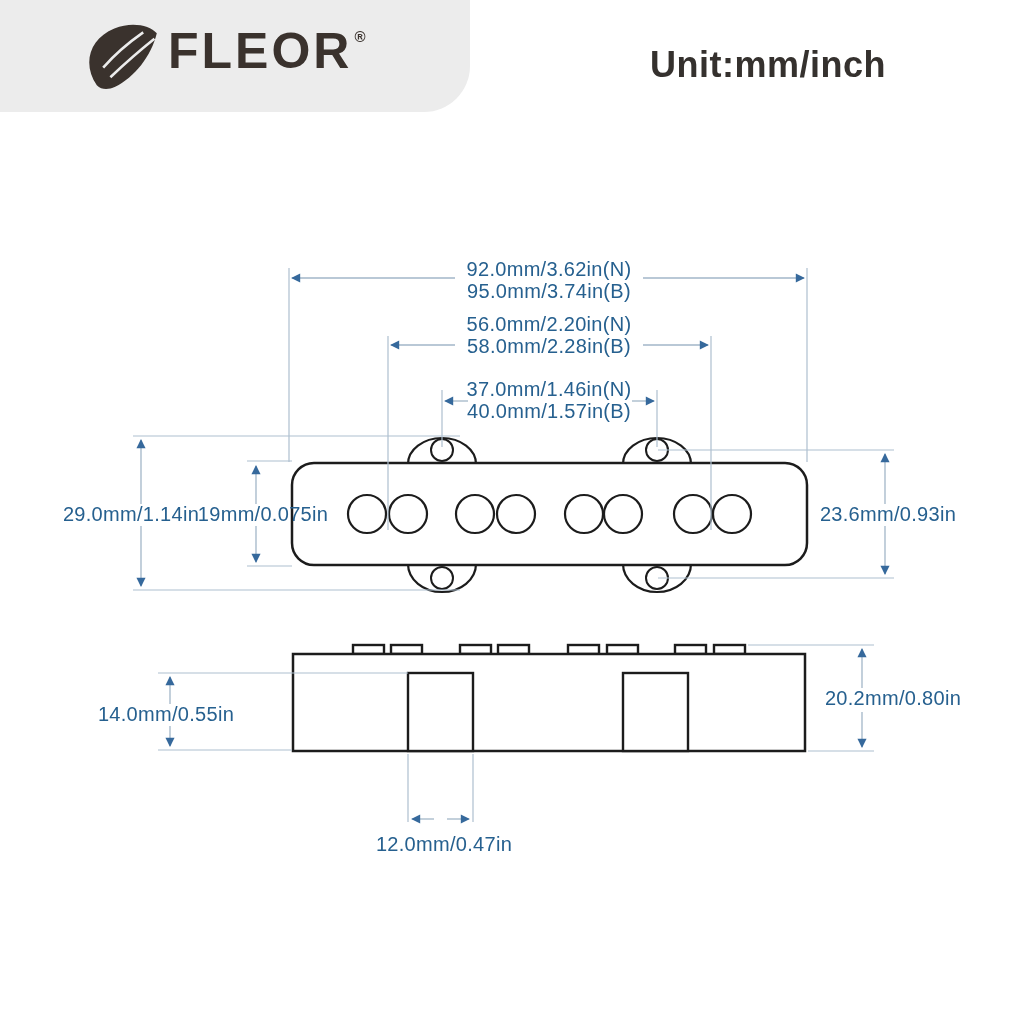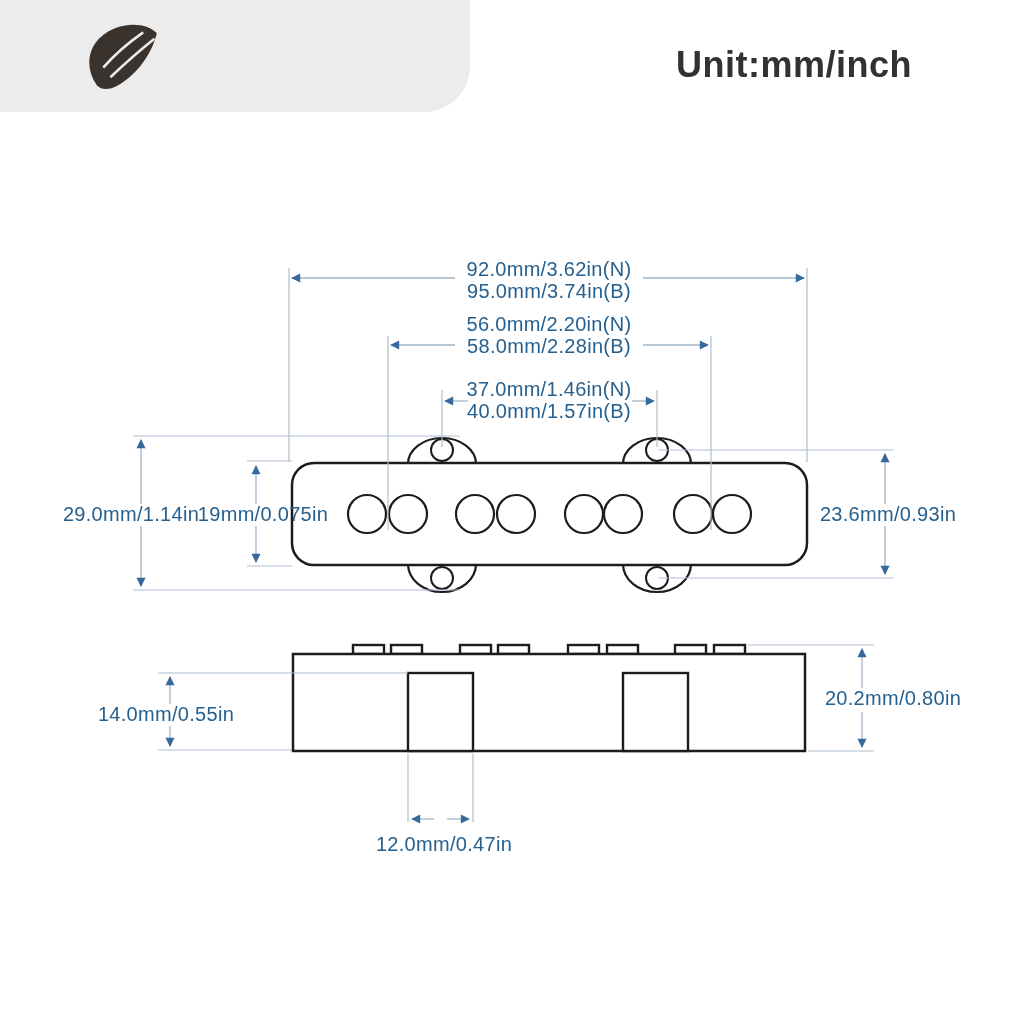--- a/index.html
+++ b/index.html
@@ -5,40 +5,41 @@
   html,body{margin:0;padding:0;background:#ffffff;}
   body{width:1024px;height:1024px;position:relative;overflow:hidden;
        font-family:"Liberation Sans","DejaVu Sans",sans-serif;}
   .logo-panel{position:absolute;left:0;top:0;width:470px;height:112px;
        background:#ececec;border-radius:0 0 46px 0;}
   .leaf-wrap{position:absolute;left:84px;top:18px;width:80px;height:76px;}
   .brand{position:absolute;left:168px;top:22px;font-size:50px;font-weight:bold;
        letter-spacing:3px;color:#3a322d;}
   .brand .reg{font-size:15px;font-weight:bold;vertical-align:super;
        letter-spacing:0;position:relative;top:-8px;left:2px;}
-  .unit{position:absolute;left:676px;top:44px;font-size:36px;font-weight:bold;
+  .unit{position:absolute;left:650px;top:44px;font-size:36px;font-weight:bold;
        color:#35312e;letter-spacing:0.5px;white-space:nowrap;}
   svg.diagram{position:absolute;left:0;top:0;}
   .blk{fill:#ffffff;stroke:#1c1c1c;}
   .dimline{stroke:#a2b6c8;stroke-width:1.3;fill:none;}
   .extline{stroke:#aebfcf;stroke-width:1.2;fill:none;}
   .dim-text{fill:#26608f;font-size:20px;letter-spacing:0.3px;
        font-family:"Liberation Sans","DejaVu Sans",sans-serif;}
 </style>
 </head>
 <body>
 
 <div class="logo-panel">
   <div class="leaf-wrap">
     <svg width="80" height="76" viewBox="0 0 100 95">
       <path d="M 16,84 C -2,58 6,26 38,13 C 60,4 82,9 91,19 C 84,48 63,74 39,86 C 30,90 22,90 16,84 Z" fill="#3a322d"></path>
       <path d="M 24,62 C 38,46 54,32 74,18" stroke="#ececec" stroke-width="3.2" fill="none"></path>
       <path d="M 33,74 C 50,58 68,42 88,26" stroke="#ececec" stroke-width="3.2" fill="none"></path>
     </svg>
   </div>
+  <div class="brand"><span>FLEOR</span><span class="reg">®</span></div>
 </div>
 <div class="unit">Unit:mm/inch</div>
 
 <svg class="diagram" width="1024" height="1024" viewBox="0 0 1024 1024">
   <defs>
     <marker id="arr" viewBox="0 0 10 10" refX="9" refY="5" markerWidth="9" markerHeight="7" orient="auto">
       <path d="M0,0 L10,5 L0,10 Z" fill="#36699c"></path>
     </marker>
   </defs>
 

